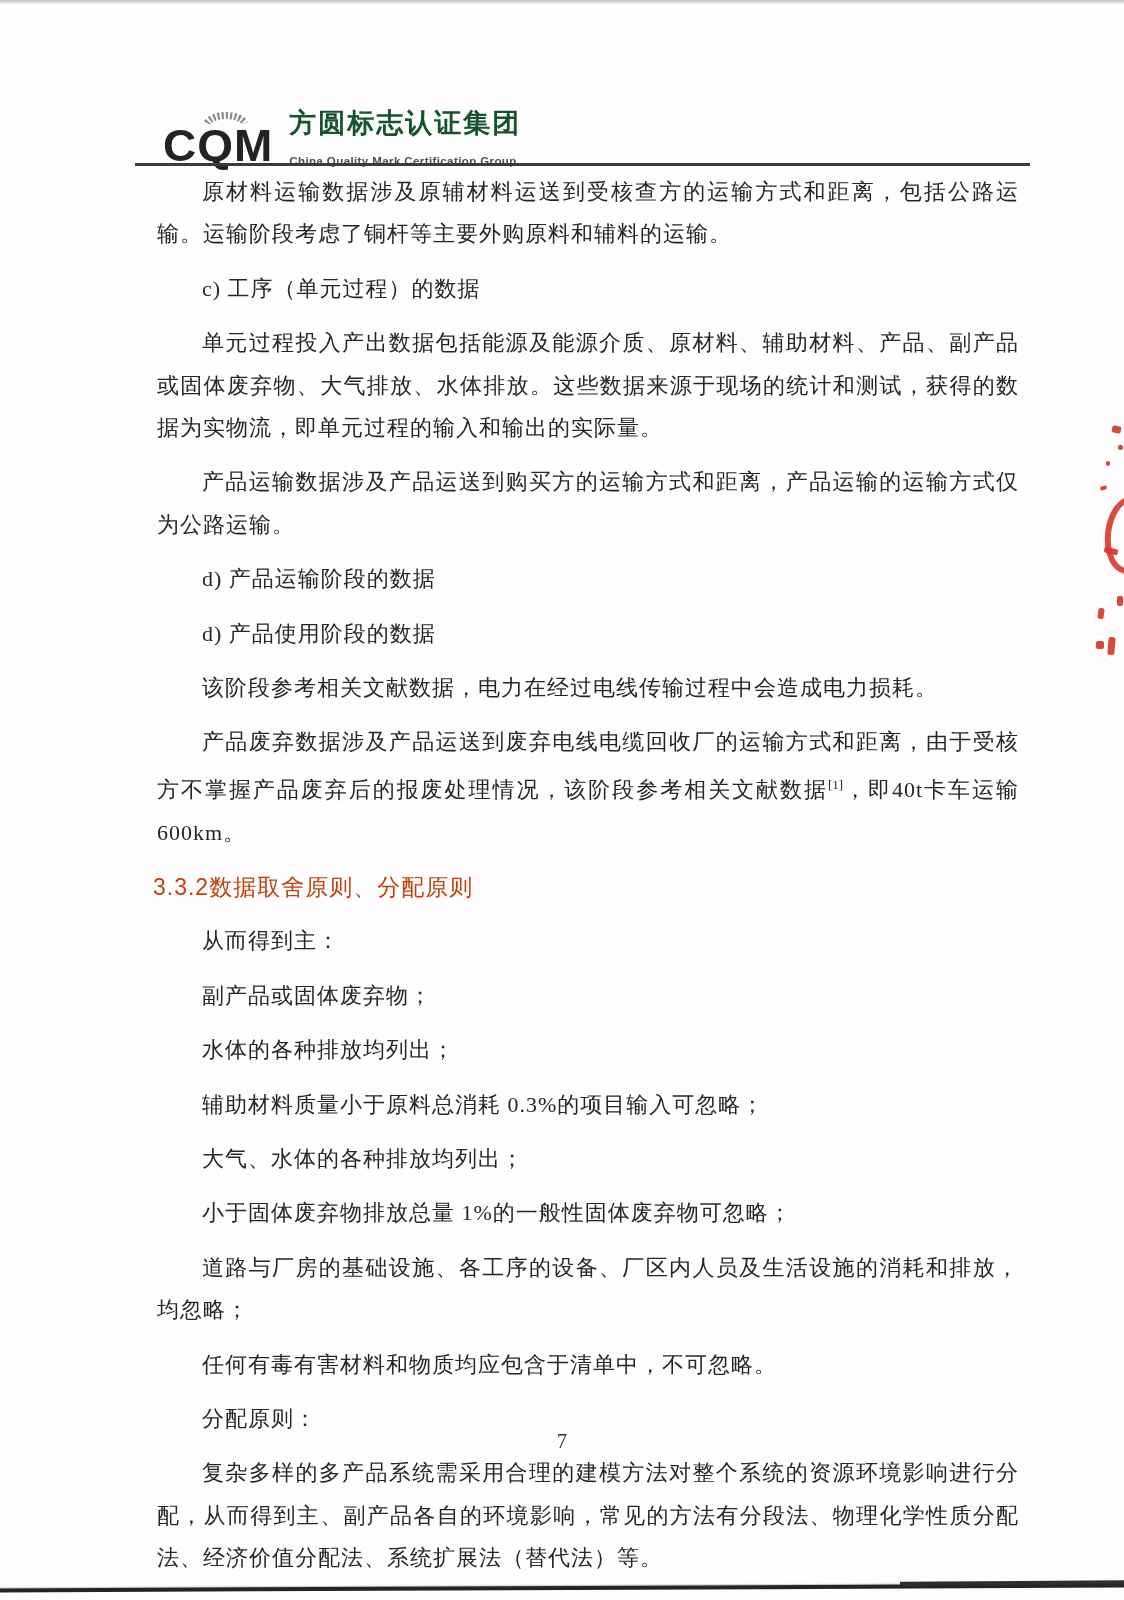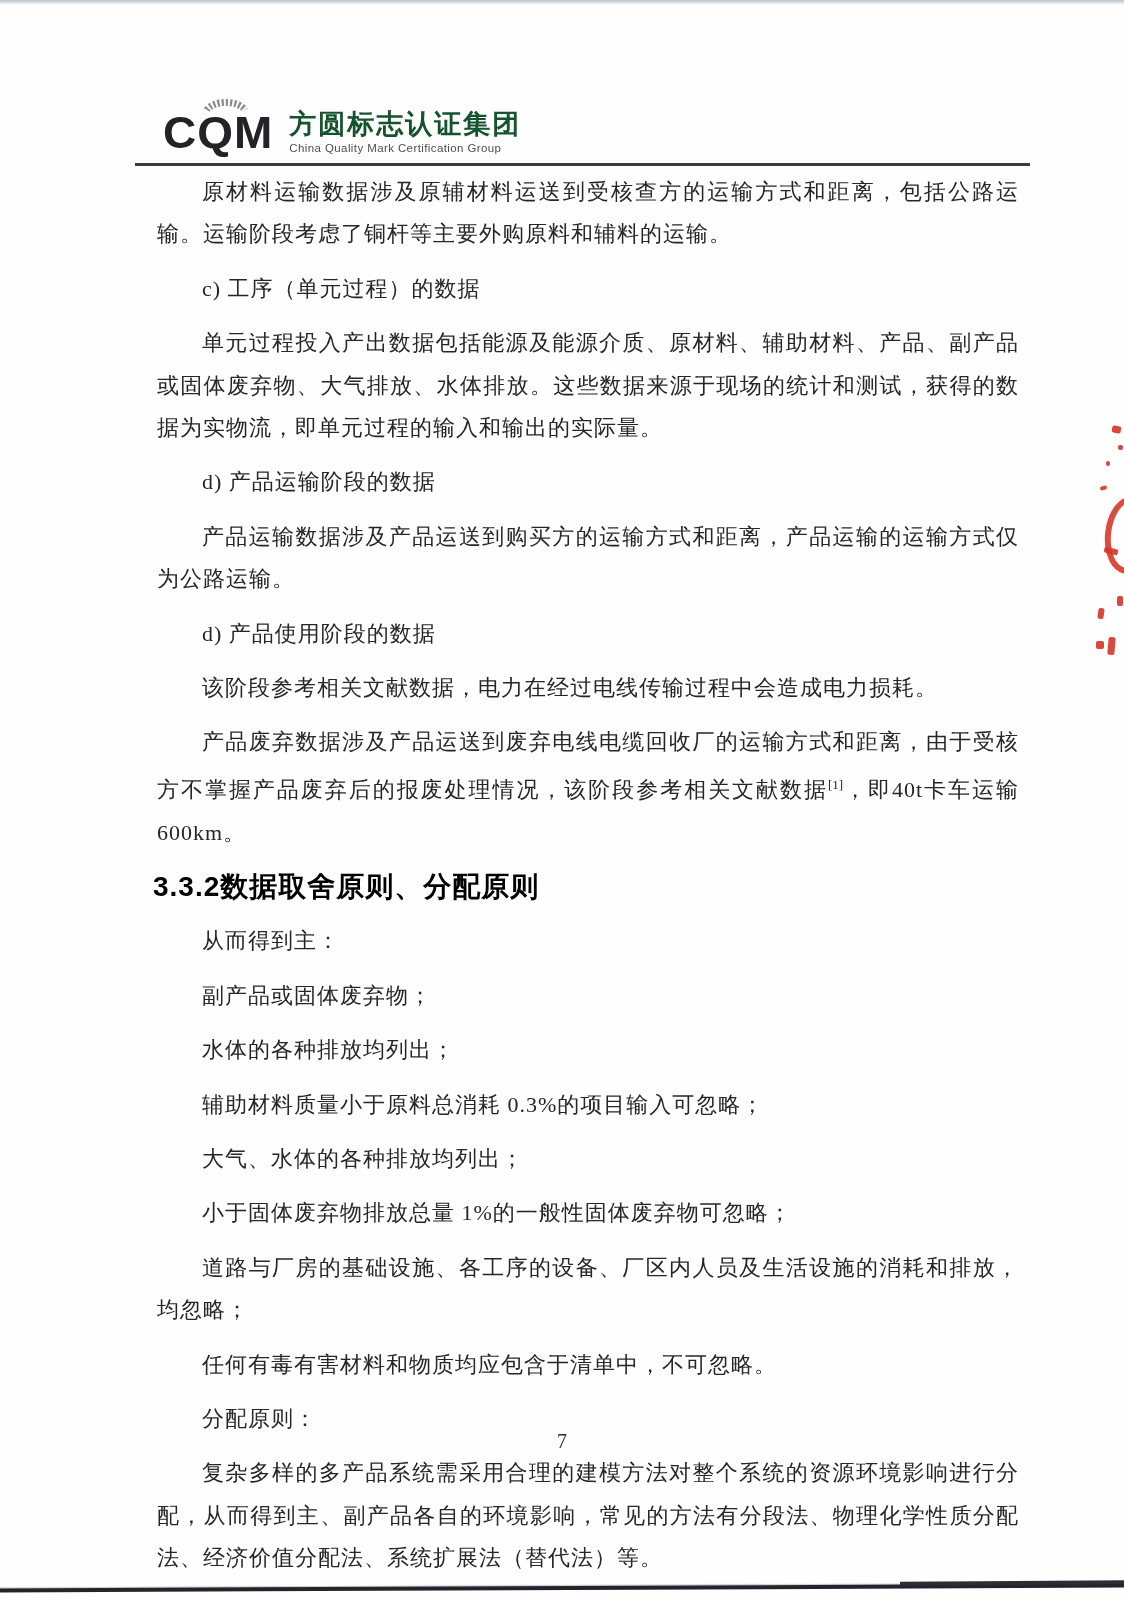--- a/index.html
+++ b/index.html
@@ -6,47 +6,47 @@
   .page{
     position:relative;width:1124px;height:1600px;background:#fefefe;
     overflow:hidden;font-family:"Liberation Serif","DejaVu Serif",serif;
     color:#262626;margin:0 auto;
   }
   .top-edge{
     position:absolute;top:0;left:0;width:1124px;height:5px;
     background:linear-gradient(to bottom,#b9c1c9,#dfe4e8 55%,rgba(255,255,255,0));
   }
   
-  .logo{position:absolute;left:163px;top:98px;height:58px;display:flex;align-items:flex-end;}
+  .logo{position:absolute;left:163px;top:111px;height:58px;display:flex;align-items:flex-end;}
   .logo-arc{position:absolute;left:40px;top:-2px;width:46px;height:16px;}
   .cqm{
     font-family:"Liberation Sans","DejaVu Sans",sans-serif;font-weight:900;
     font-size:46px;line-height:46px;letter-spacing:1px;color:#232327;
     transform:scaleY(.95);
   }
   .logo-names{margin-left:16px;padding-bottom:2px;}
   .logo-cn{
     font-family:"Liberation Sans","DejaVu Sans",sans-serif;font-weight:700;
     font-size:27px;line-height:29px;color:#14532d;letter-spacing:2px;
   }
   .logo-en{
-    font-family:"Liberation Sans","DejaVu Sans",sans-serif;font-weight:400;
-    font-size:11.5px;color:#4e4e52;letter-spacing:.4px;margin-top:3px;
+    font-family:"Liberation Sans","DejaVu Sans",sans-serif;font-weight:700;
+    font-size:11.5px;color:#4e4e52;letter-spacing:.4px;margin-top:17px;
   }
   .header-rule{position:absolute;left:135px;top:163px;width:895px;height:2.5px;background:#3b3b3e;}
   
   .doc-body{
     position:absolute;left:145px;top:159px;width:886px;
     font-size:22px;line-height:42.4px;letter-spacing:1px;
     text-align:justify;text-justify:inter-ideograph;
   }
   .para{margin:12px;text-indent:45px;}
   .heading{
     margin:0;font-family:"Liberation Sans","DejaVu Sans",sans-serif;
-    font-weight:700;font-size:28px;line-height:42.4px;color:#000000;
+    font-weight:400;font-size:23px;line-height:42.4px;color:#c2410c;
     letter-spacing:1px;padding-left:8px;text-indent:0;
   }
   .ref{font-size:13px;letter-spacing:0;}
   
   .page-number{
     position:absolute;left:0;top:1430px;width:1124px;text-align:center;
     font-size:20px;color:#2e2e2e;
   }
   .bottom-line{
     position:absolute;left:-6px;top:1586px;width:1140px;height:4px;
@@ -82,22 +82,22 @@
       <div class="logo-en">China Quality Mark Certification Group</div>
     </div>
   </div>
 
   <div class="header-rule"></div>
 
   <div class="doc-body">
     <p class="para">原材料运输数据涉及原辅材料运送到受核查方的运输方式和距离，包括公路运输。运输阶段考虑了铜杆等主要外购原料和辅料的运输。</p>
     <p class="para">c) 工序（单元过程）的数据</p>
     <p class="para">单元过程投入产出数据包括能源及能源介质、原材料、辅助材料、产品、副产品或固体废弃物、大气排放、水体排放。这些数据来源于现场的统计和测试，获得的数据为实物流，即单元过程的输入和输出的实际量。</p>
+    <p class="para">产品运输数据涉及产品运送到购买方的运输方式和距离，产品运输的运输方式仅为公路运输。</p>
     <p class="para">d) 产品运输阶段的数据</p>
-    <p class="para">产品运输数据涉及产品运送到购买方的运输方式和距离，产品运输的运输方式仅为公路运输。</p>
     <p class="para">d) 产品使用阶段的数据</p>
     <p class="para">该阶段参考相关文献数据，电力在经过电线传输过程中会造成电力损耗。</p>
     <p class="para"><span>产品废弃数据涉及产品运送到废弃电线电缆回收厂的运输方式和距离，由于受核方不掌握产品废弃后的报废处理情况，该阶段参考相关文献数据</span><sup class="ref">[1]</sup><span>，即40t卡车运输600km。</span></p>
     <h3 class="heading">3.3.2数据取舍原则、分配原则</h3>
     <p class="para">从而得到主：</p>
     <p class="para">副产品或固体废弃物；</p>
     <p class="para">水体的各种排放均列出；</p>
     <p class="para">辅助材料质量小于原料总消耗 0.3%的项目输入可忽略；</p>
     <p class="para">大气、水体的各种排放均列出；</p>
     <p class="para">小于固体废弃物排放总量 1%的一般性固体废弃物可忽略；</p>

